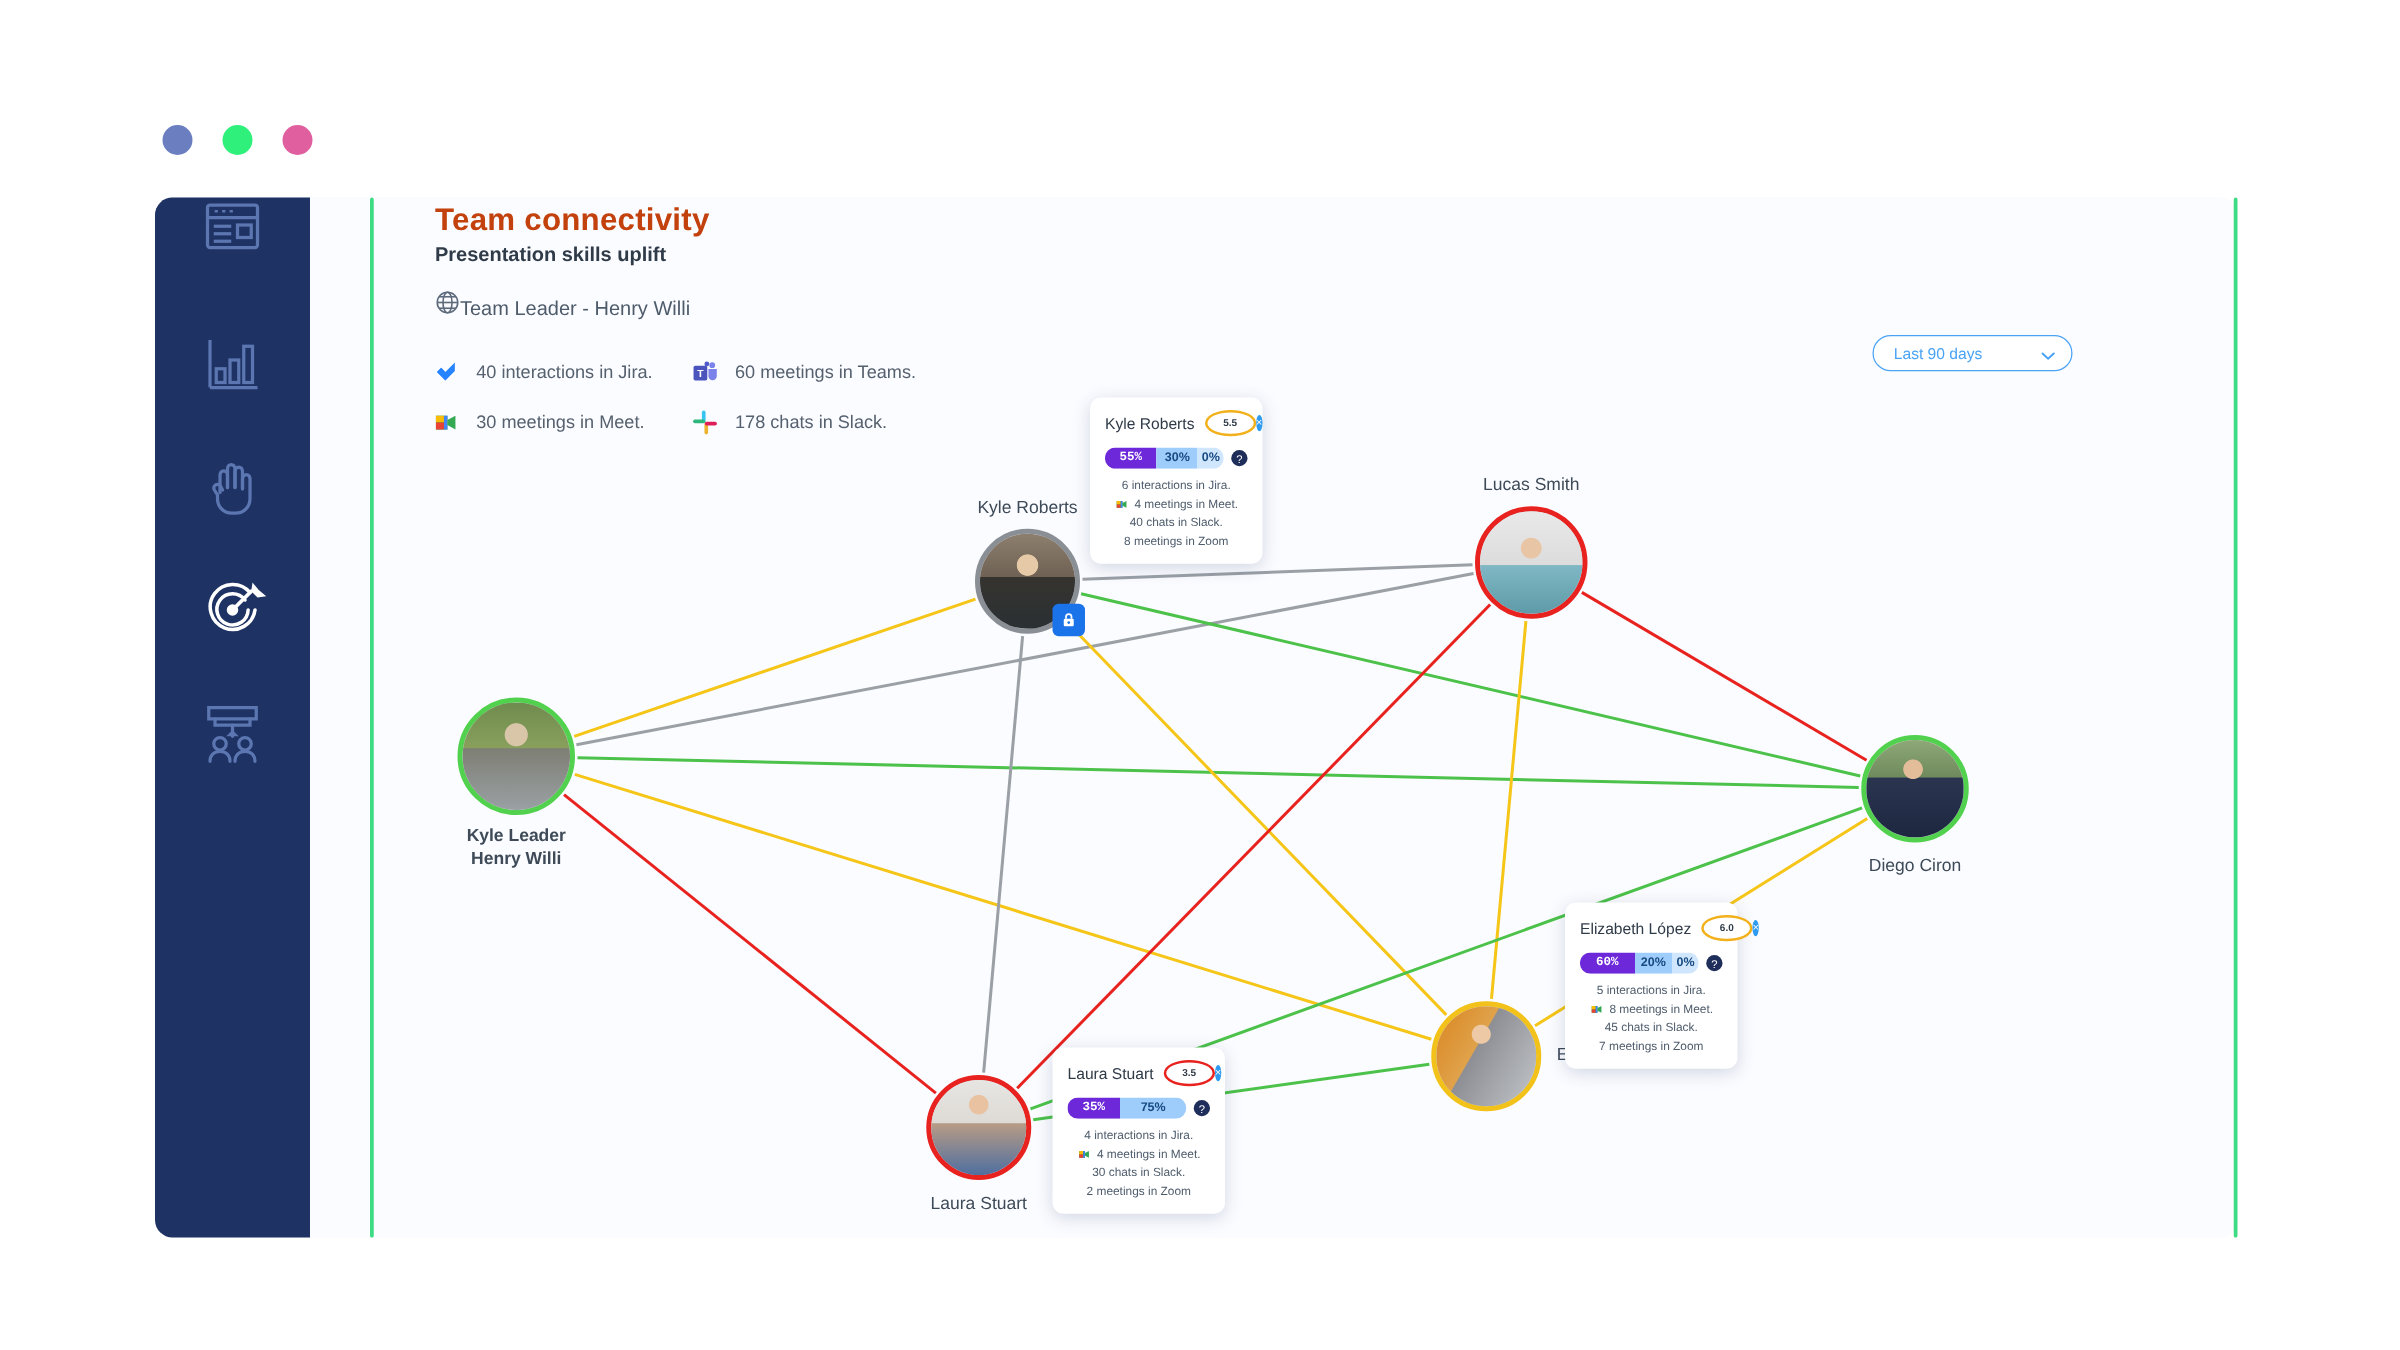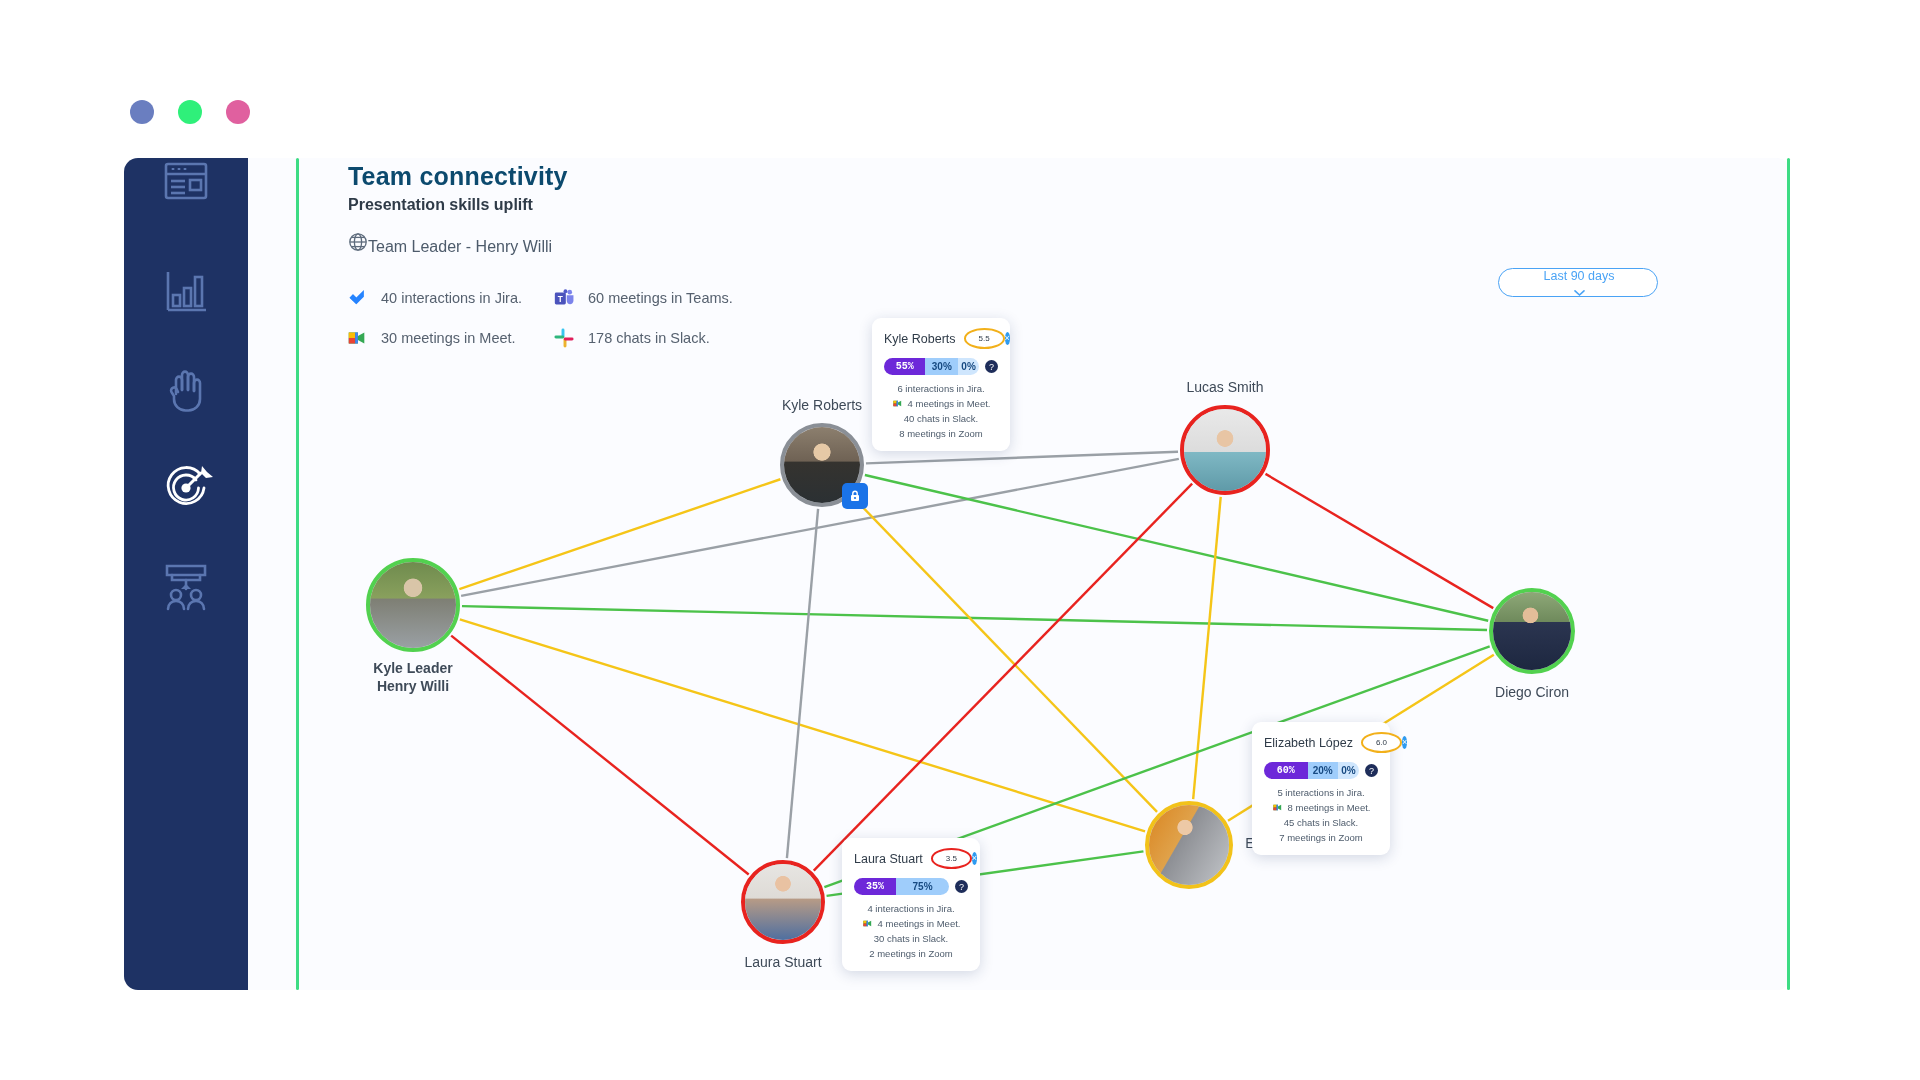--- a/index.html
+++ b/index.html
@@ -43,21 +43,21 @@
   .side-item {
     position:absolute; left:22px; width:80px; height:72px;
     display:flex; align-items:center; justify-content:center;
     cursor:pointer;
   }
   .side-item svg { display:block; }
 
   
   .title {
     position:absolute; left:348px; top:162px;
-    font-size:25px; font-weight:bold; color:#0c4a6e; letter-spacing:0.2px;
+    font-size:25px; font-weight:bold; color:#c2410c; letter-spacing:0.2px;
   }
   .subtitle {
     position:absolute; left:348px; top:196px;
     font-size:16px; font-weight:bold; color:#2f3b48;
   }
   .leader-row {
     position:absolute; left:348px; top:232px;
     display:flex; align-items:flex-end; gap:0;
   }
   .leader-label { font-size:16px; color:#4d5b6b; }
@@ -69,21 +69,21 @@
   .stat-cell.col1 { width:207px; }
   .stat-icon { width:24px; height:24px; display:flex; align-items:center; justify-content:center; flex:0 0 24px; }
   .stat-text { font-size:14.5px; color:#56616f; white-space:nowrap; }
 
   
   .date-filter {
     position:absolute; left:1498px; top:268px;
     width:160px; height:29px;
     border:1.5px solid #4aa3f5; border-radius:16px;
     display:flex; align-items:center; justify-content:space-between;
-    padding:0 14px 0 16px; background:#fff; cursor:pointer;flex-direction:column;
+    padding:0 14px 0 16px; background:#fff; cursor:pointer;
   }
   .date-filter span { font-size:12.5px; color:#4aa3f5; }
   .date-chevron { width:10px; height:10px; }
 
   
   .graph { position:absolute; left:0; top:0; width:1666px; height:832px; pointer-events:none; }
 
   
   .node { position:absolute; }
   .node-circle {
@@ -112,21 +112,21 @@
     border-radius:9px;
     box-shadow:0 3px 14px rgba(30,50,100,0.18);
     padding:10px 12px 12px 12px;
   }
   .card-head { display:flex; align-items:center; justify-content:space-between; }
   .card-name-wrap { display:flex; align-items:center; gap:8px; }
   .card-name { font-size:12.5px; color:#2f3b48; white-space:nowrap; }
   .score-ring {
     width:41px; height:21px; border-radius:50%;
     display:flex; align-items:center; justify-content:center;
-    font-size:8px; font-weight:normal; color:#2f3b48; background:#fff;
+    font-size:8px; font-weight:bold; color:#2f3b48; background:#fff;
   }
   .card-close {
     width:13px; height:13px; border-radius:50%;
     background:#2e9bf0; color:#fff;
     display:flex; align-items:center; justify-content:center;
     font-size:9px; line-height:1; cursor:pointer;
   }
   .bar-row { display:flex; align-items:center; gap:6px; margin-top:9px; }
   .bar { display:flex; height:17px; border-radius:9px; overflow:hidden; flex:1; }
   .seg { display:flex; align-items:center; justify-content:center;

